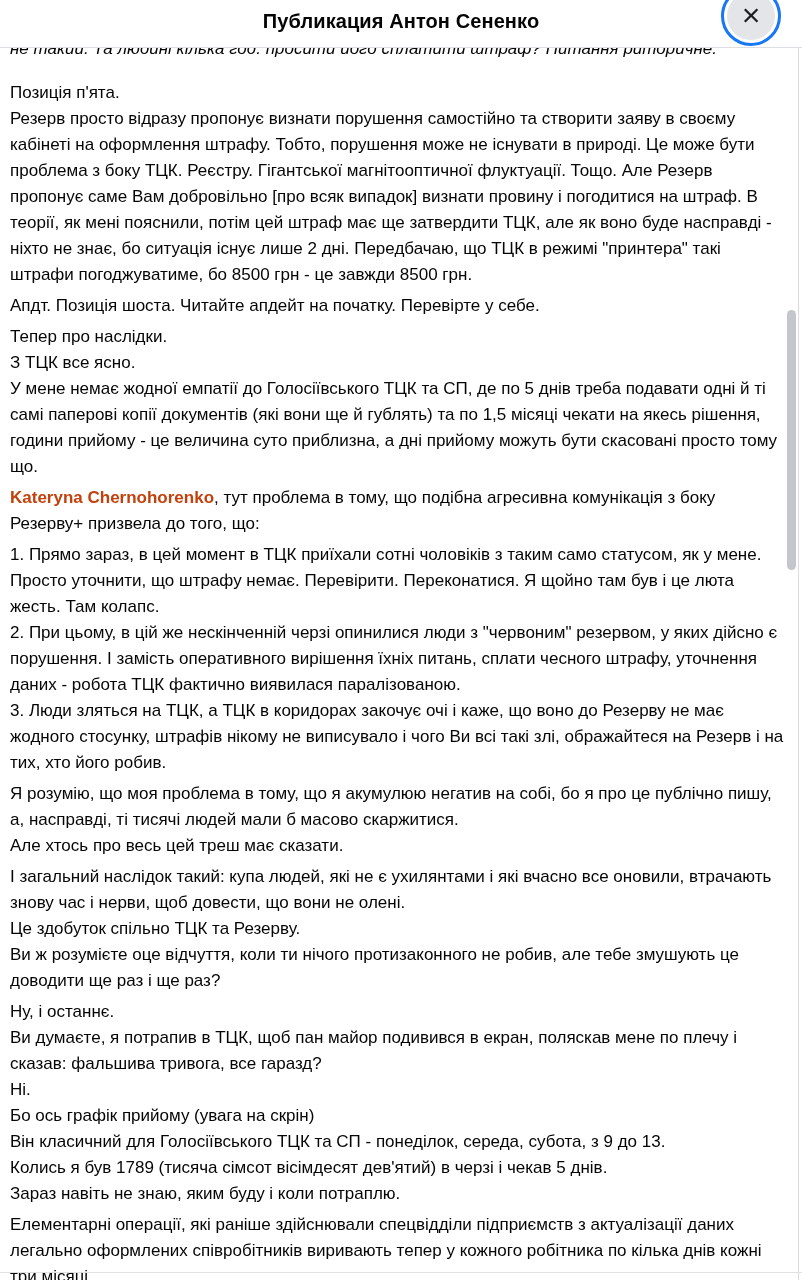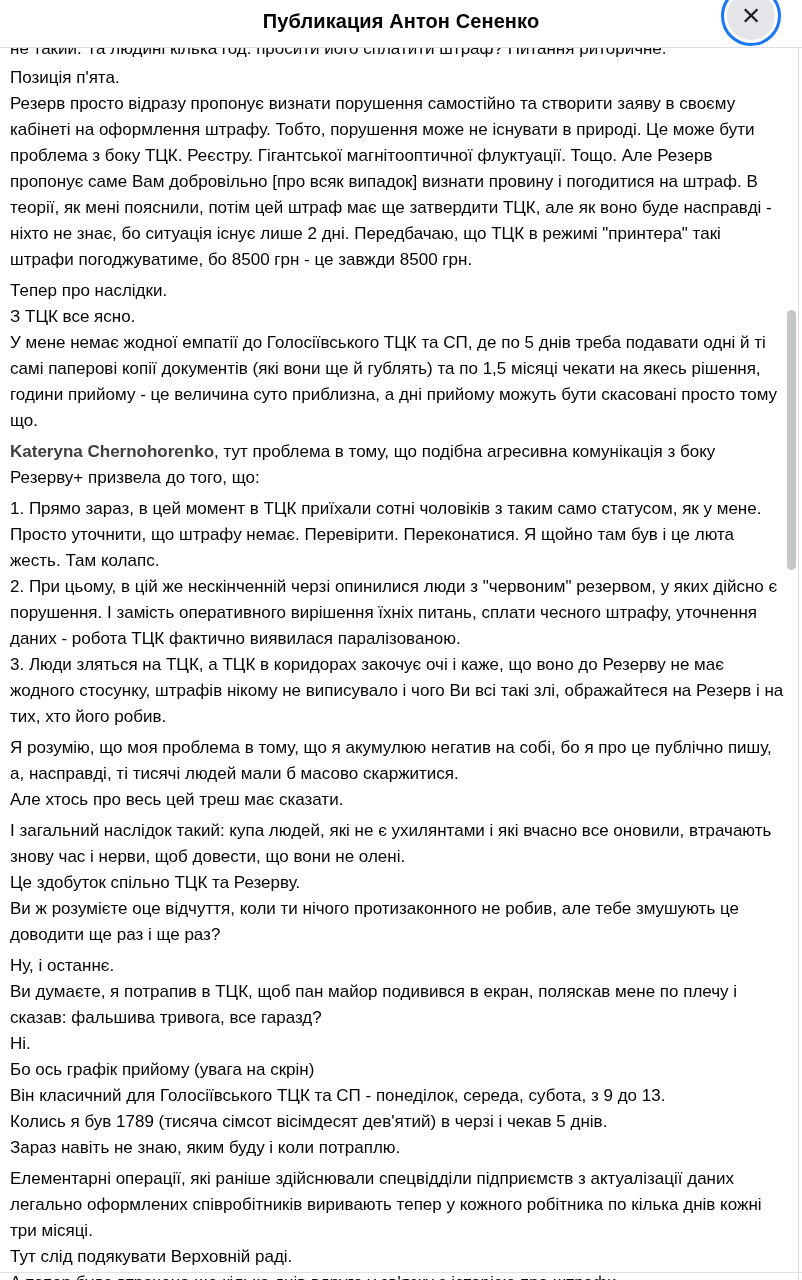--- a/index.html
+++ b/index.html
@@ -88,24 +88,25 @@
   }
   .para {
     font-size: 17px;
     line-height: 26px;
     color: #050505;
     margin: 0 0 5px 0;
     white-space: pre-line;
   }
   .para.clipped {
     margin-top: -12px;
-    margin-bottom: 3px;
+    margin-bottom: 18px;
+    font-style: italic;
   }
   .mention-link {
-    color: #404040;
+    color: #c2410c;
     font-weight: 700;
     text-decoration: none;
     cursor: pointer;
   }
   
   .scrollbar-thumb {
     position: absolute;
     left: 787px;
     top: 310px;
     width: 9px;
@@ -149,20 +150,21 @@
   </button>
 
   <div class="scroll-area">
     <div class="post-text">
 
       <p class="para clipped">не такий. Та людині кілька год. просити його сплатити штраф? Питання риторичне.</p>
 
       <p class="para">Позиція п'ята.
 Резерв просто відразу пропонує визнати порушення самостійно та створити заяву в своєму кабінеті на оформлення штрафу. Тобто, порушення може не існувати в природі. Це може бути проблема з боку ТЦК. Реєстру. Гігантської магнітооптичної флуктуації. Тощо. Але Резерв пропонує саме Вам добровільно [про всяк випадок] визнати провину і погодитися на штраф. В теорії, як мені пояснили, потім цей штраф має ще затвердити ТЦК, але як воно буде насправді - ніхто не знає, бо ситуація існує лише 2 дні. Передбачаю, що ТЦК в режимі "принтера" такі штрафи погоджуватиме, бо 8500 грн - це завжди 8500 грн.</p>
 
+      <p class="para">Апдт. Позиція шоста. Читайте апдейт на початку. Перевірте у себе.</p>
 
       <p class="para">Тепер про наслідки.
 З ТЦК все ясно.
 У мене немає жодної емпатії до Голосіївського ТЦК та СП, де по 5 днів треба подавати одні й ті самі паперові копії документів (які вони ще й гублять) та по 1,5 місяці чекати на якесь рішення, години прийому - це величина суто приблизна, а дні прийому можуть бути скасовані просто тому що.</p>
 
       <p class="para"><a class="mention-link">Kateryna Chernohorenko</a><span>, тут проблема в тому, що подібна агресивна комунікація з боку Резерву+ призвела до того, що:</span></p>
 
       <p class="para">1. Прямо зараз, в цей момент в ТЦК приїхали сотні чоловіків з таким само статусом, як у мене. Просто уточнити, що штрафу немає. Перевірити. Переконатися. Я щойно там був і це люта жесть. Там колапс.
 2. При цьому, в цій же нескінченній черзі опинилися люди з "червоним" резервом, у яких дійсно є порушення. І замість оперативного вирішення їхніх питань, сплати чесного штрафу, уточнення даних - робота ТЦК фактично виявилася паралізованою.
 3. Люди зляться на ТЦК, а ТЦК в коридорах закочує очі і каже, що воно до Резерву не має жодного стосунку, штрафів нікому не виписувало і чого Ви всі такі злі, ображайтеся на Резерв і на тих, хто його робив.</p>

